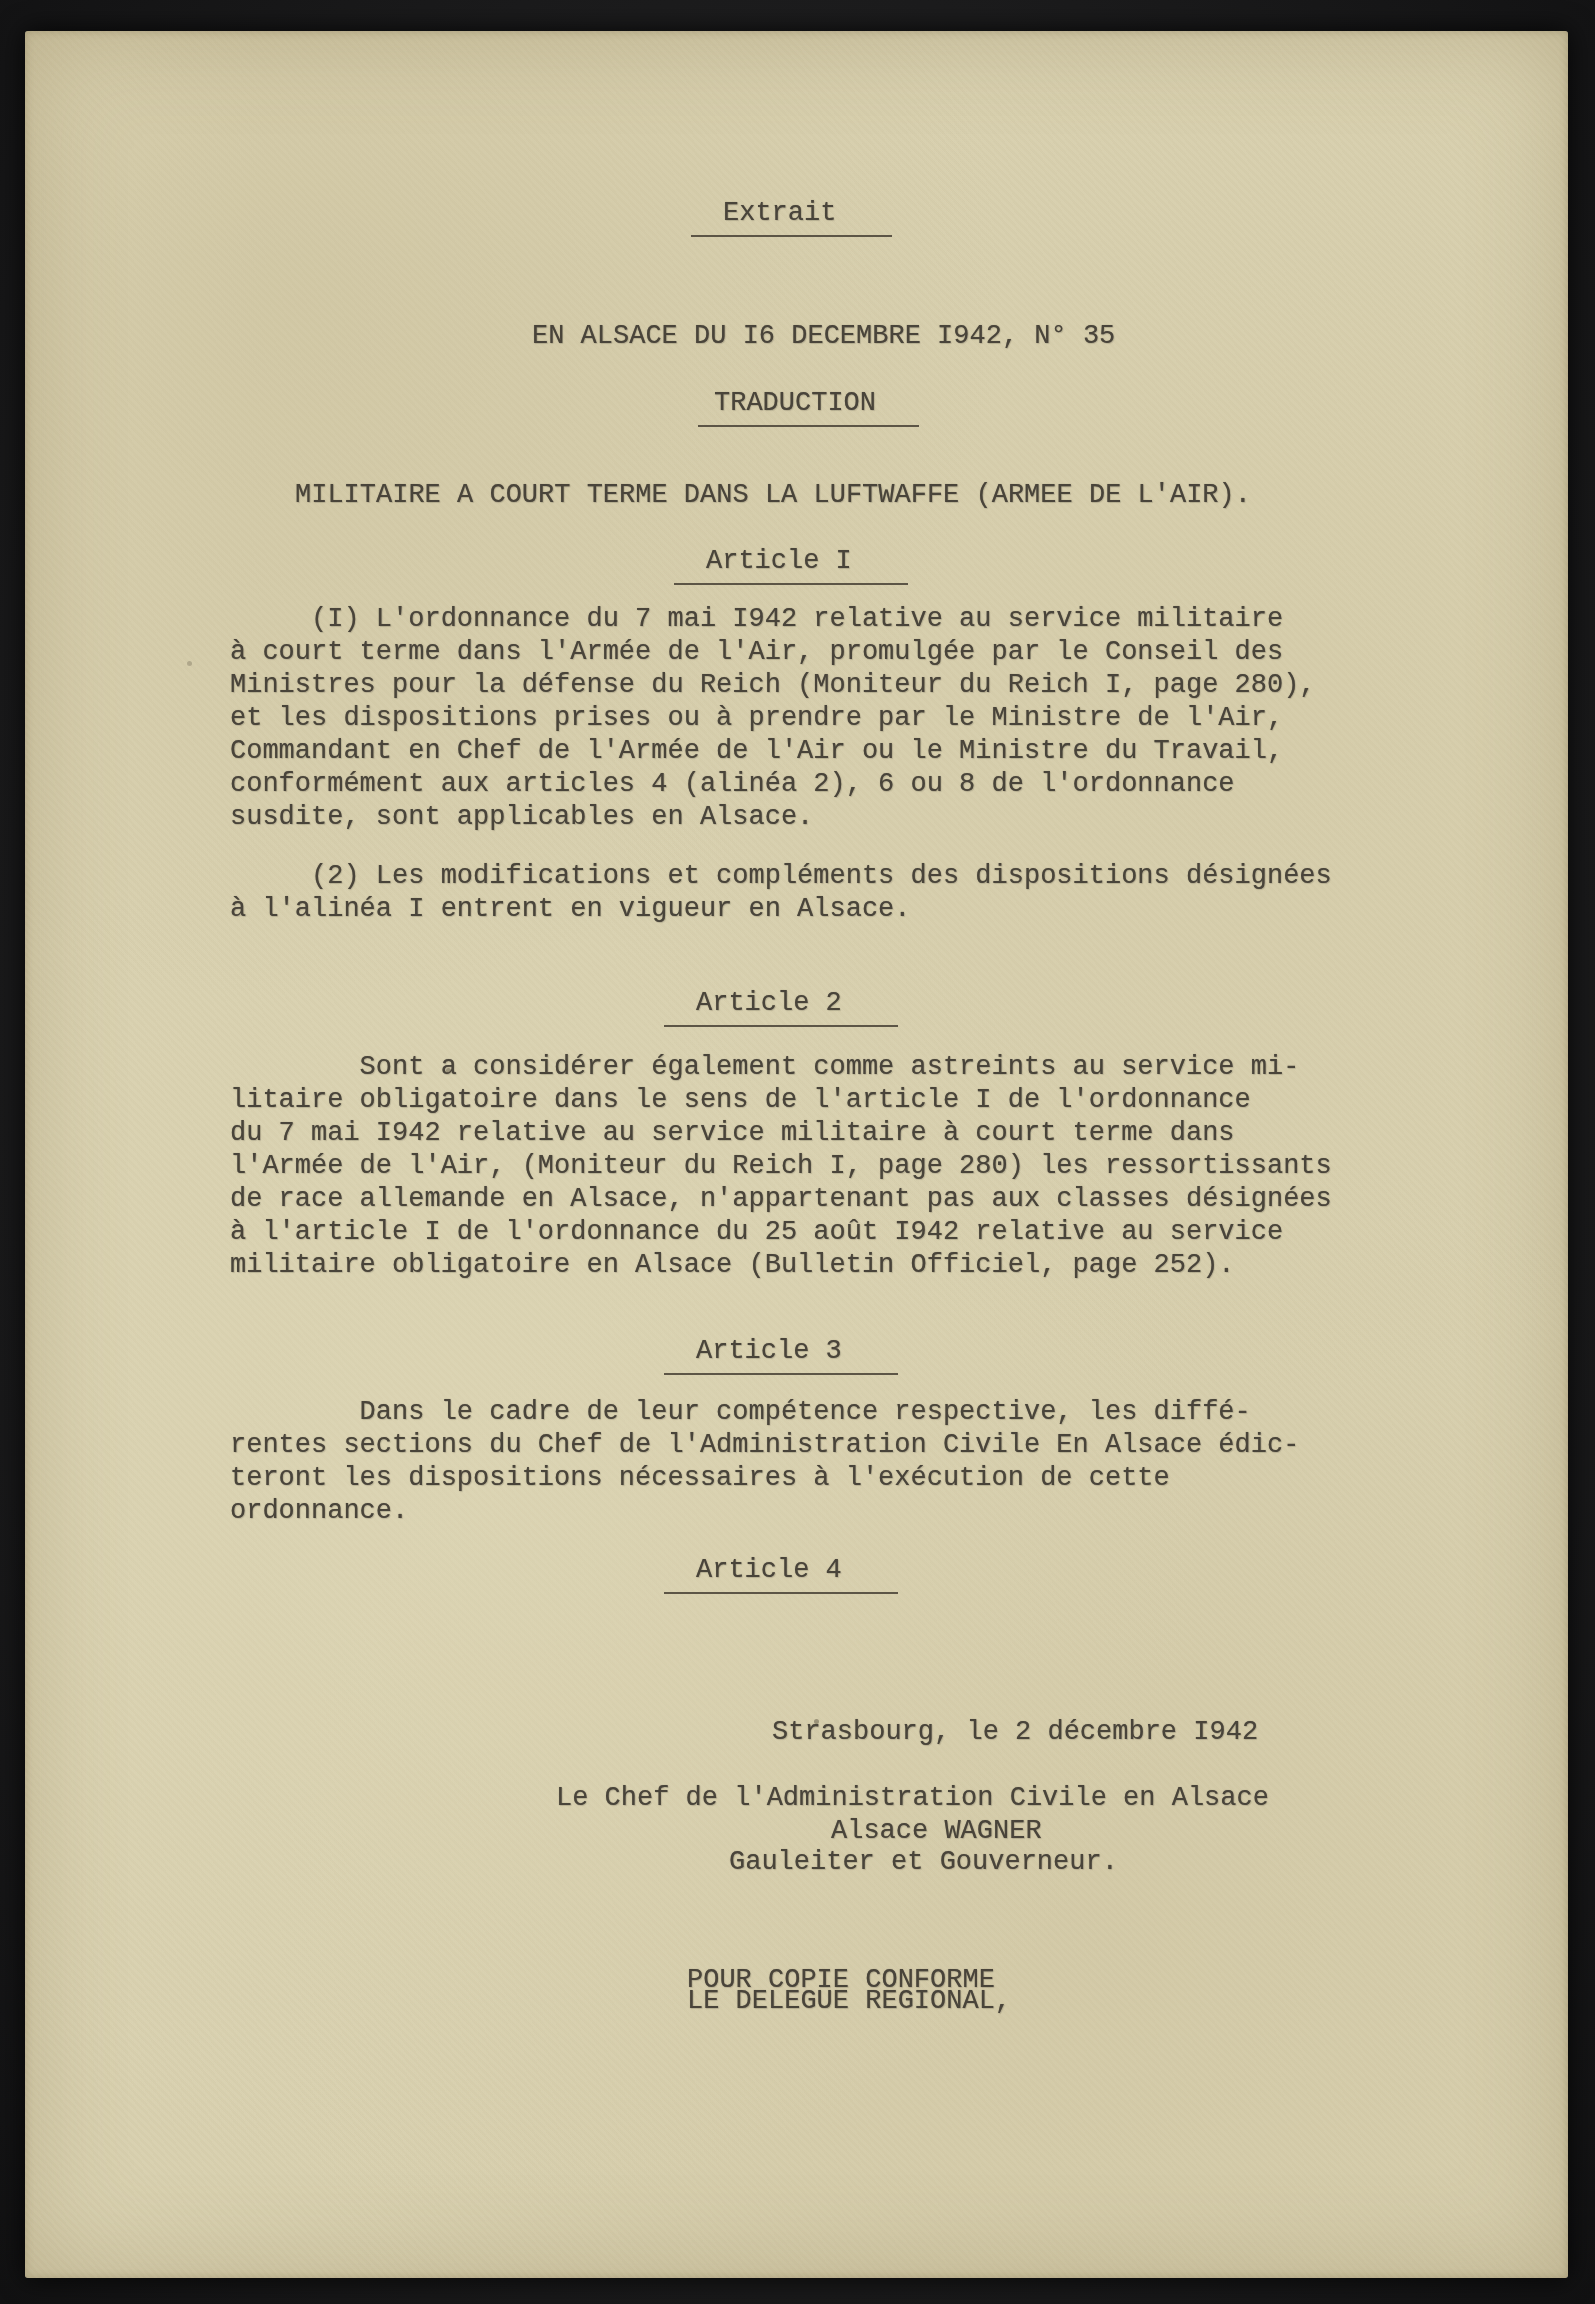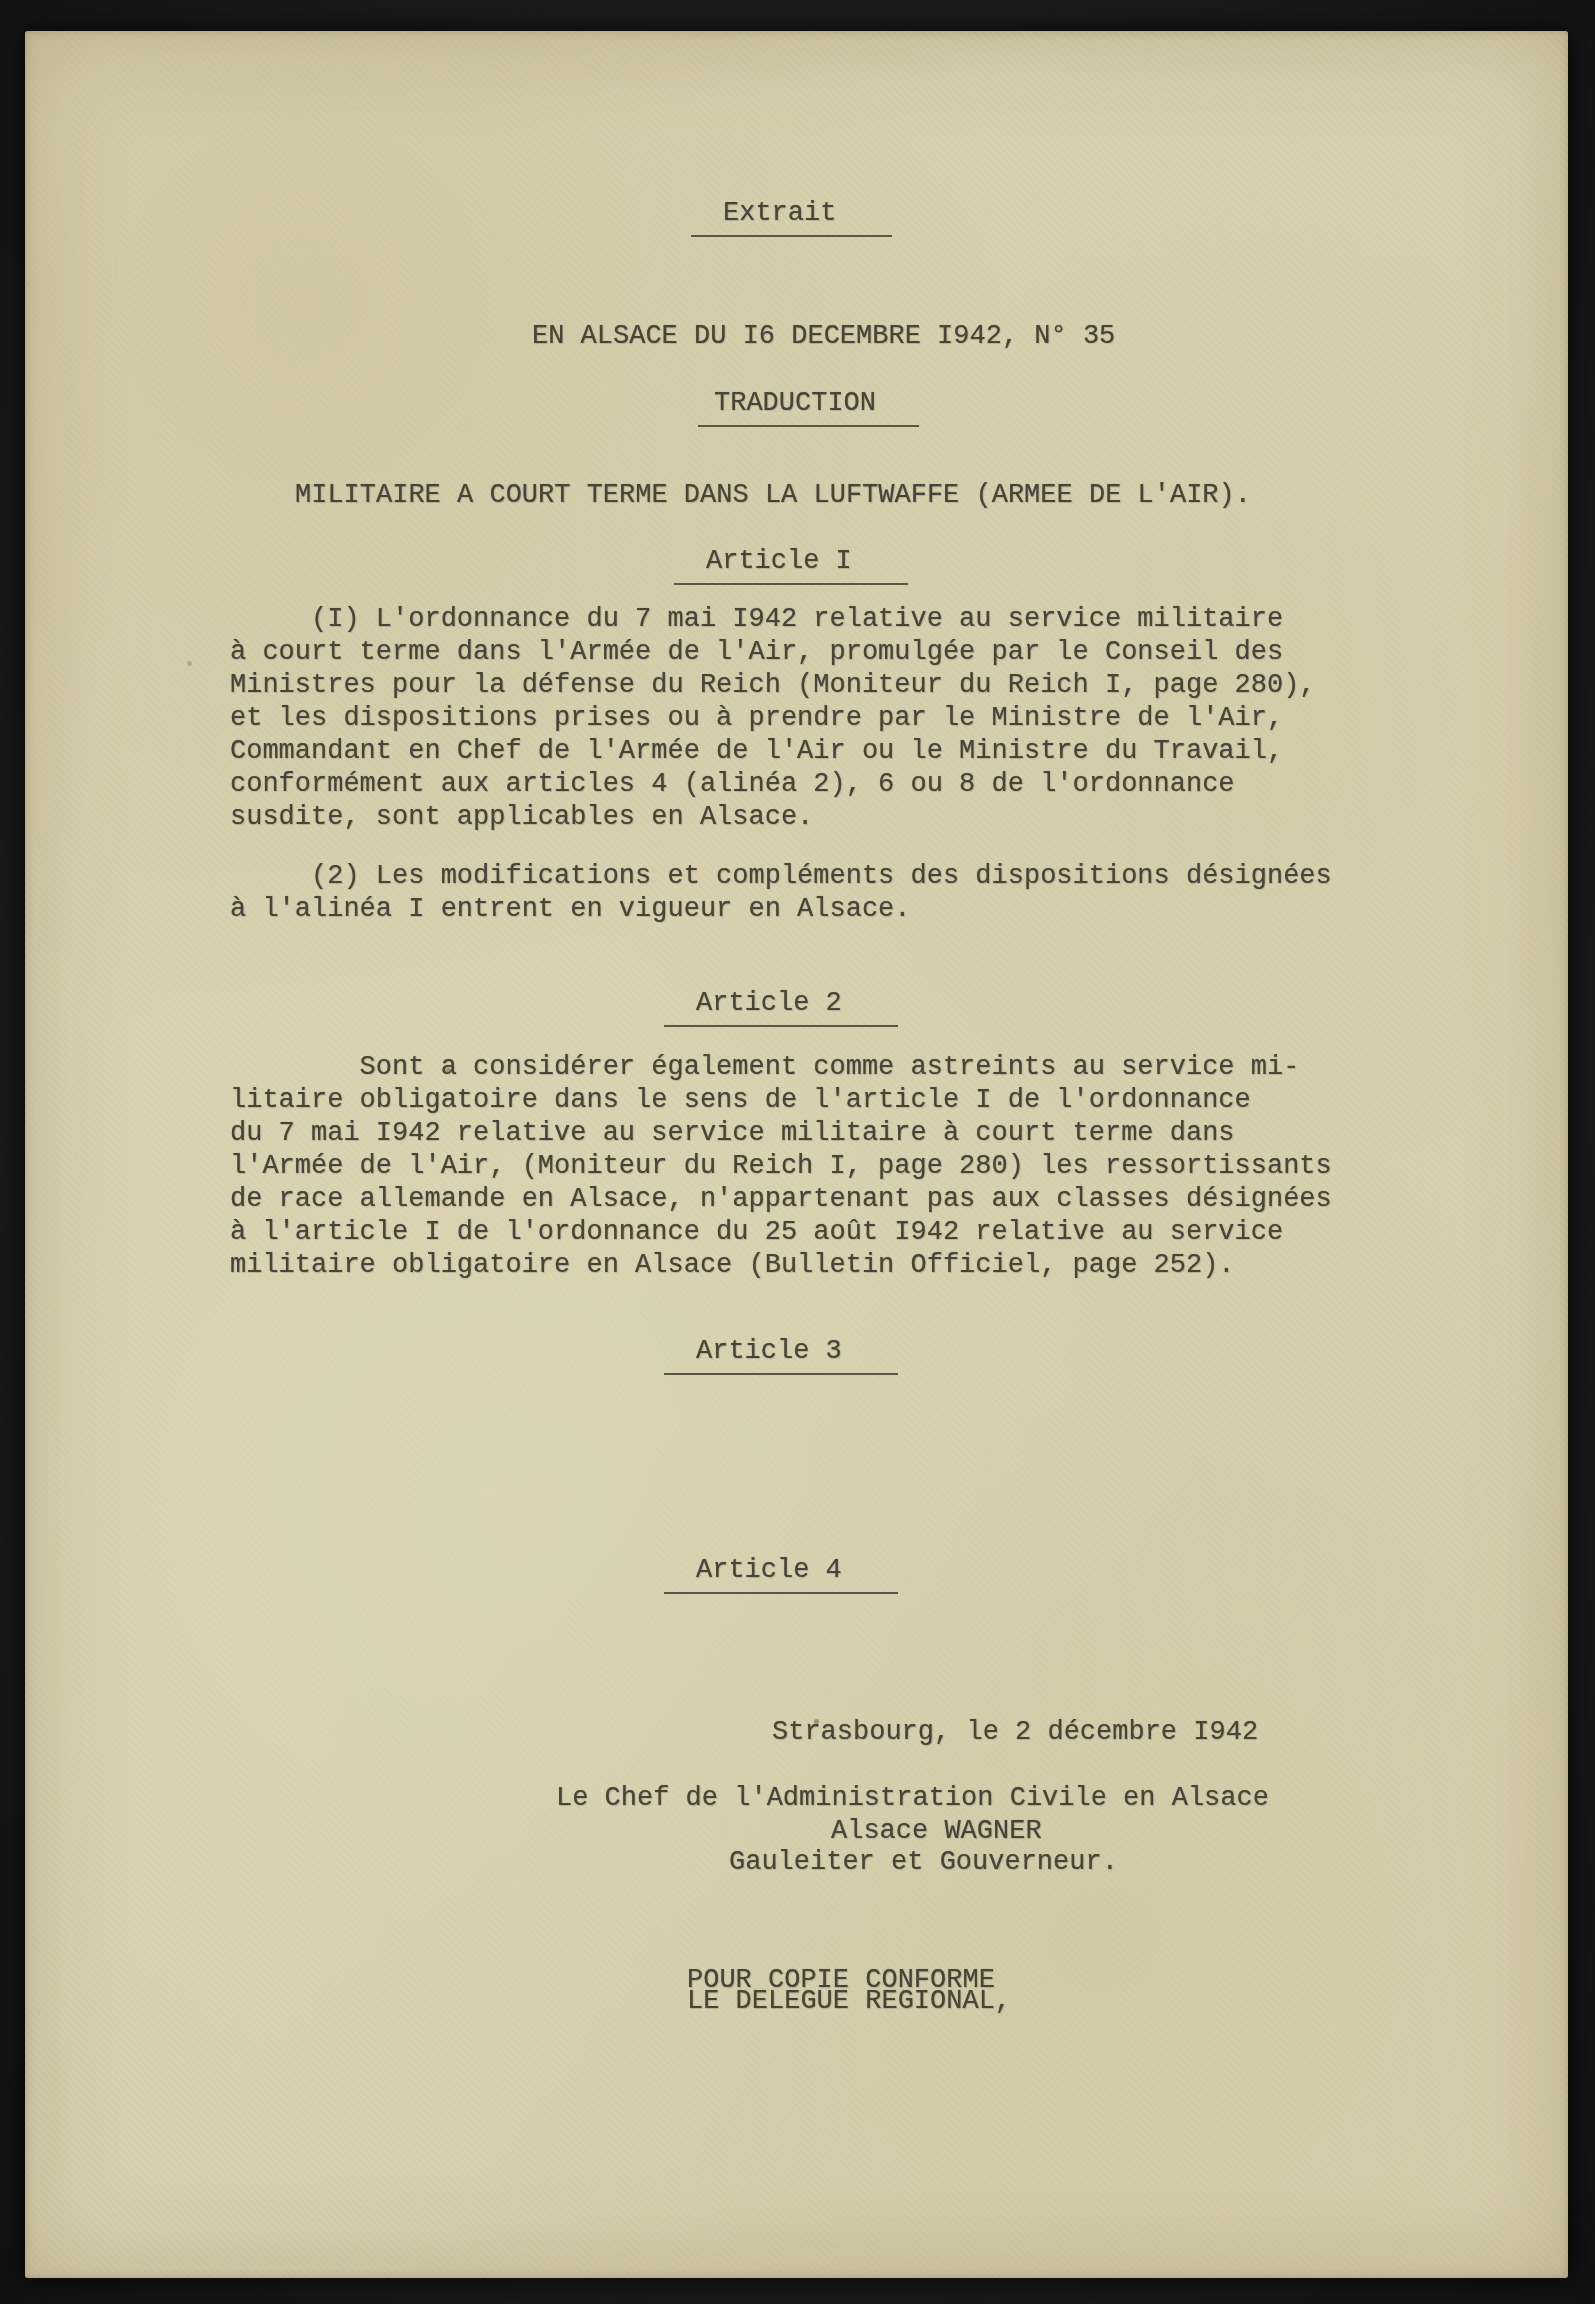--- a/index.html
+++ b/index.html
@@ -82,20 +82,24 @@
   <div class="t" style="top:956px; left:671px;"><span class="u">Article 2</span></div>
   <div class="t" style="top:1020px; left:205px;">        Sont a considérer également comme astreints au service mi-
 litaire obligatoire dans le sens de l'article I de l'ordonnance
 du 7 mai I942 relative au service militaire à court terme dans
 l'Armée de l'Air, (Moniteur du Reich I, page 280) les ressortissants
 de race allemande en Alsace, n'appartenant pas aux classes désignées
 à l'article I de l'ordonnance du 25 août I942 relative au service
 militaire obligatoire en Alsace (Bulletin Officiel, page 252).</div>
 
   <div class="t" style="top:1304px; left:671px;"><span class="u">Article 3</span></div>
+  <div class="t" style="top:1365px; left:205px;">        Dans le cadre de leur compétence respective, les diffé-
+rentes sections du Chef de l'Administration Civile En Alsace édic-
+teront les dispositions nécessaires à l'exécution de cette
+ordonnance.</div>
 
   <div class="t" style="top:1523px; left:671px;"><span class="u">Article 4</span></div>
 
   <div class="t" style="top:1685px; left:747px;">Strasbourg, le 2 décembre I942</div>
   <div class="t" style="top:1751px; left:531px;">Le Chef de l'Administration Civile en Alsace</div>
   <div class="t" style="top:1784px; left:806px;">Alsace WAGNER</div>
   <div class="t" style="top:1815px; left:704px;">Gauleiter et Gouverneur.</div>
   <div class="t" style="top:1933px; left:662px;">POUR COPIE CONFORME</div>
   <div class="t" style="top:1954px; left:662px;">LE DELEGUE REGIONAL,</div>
 

